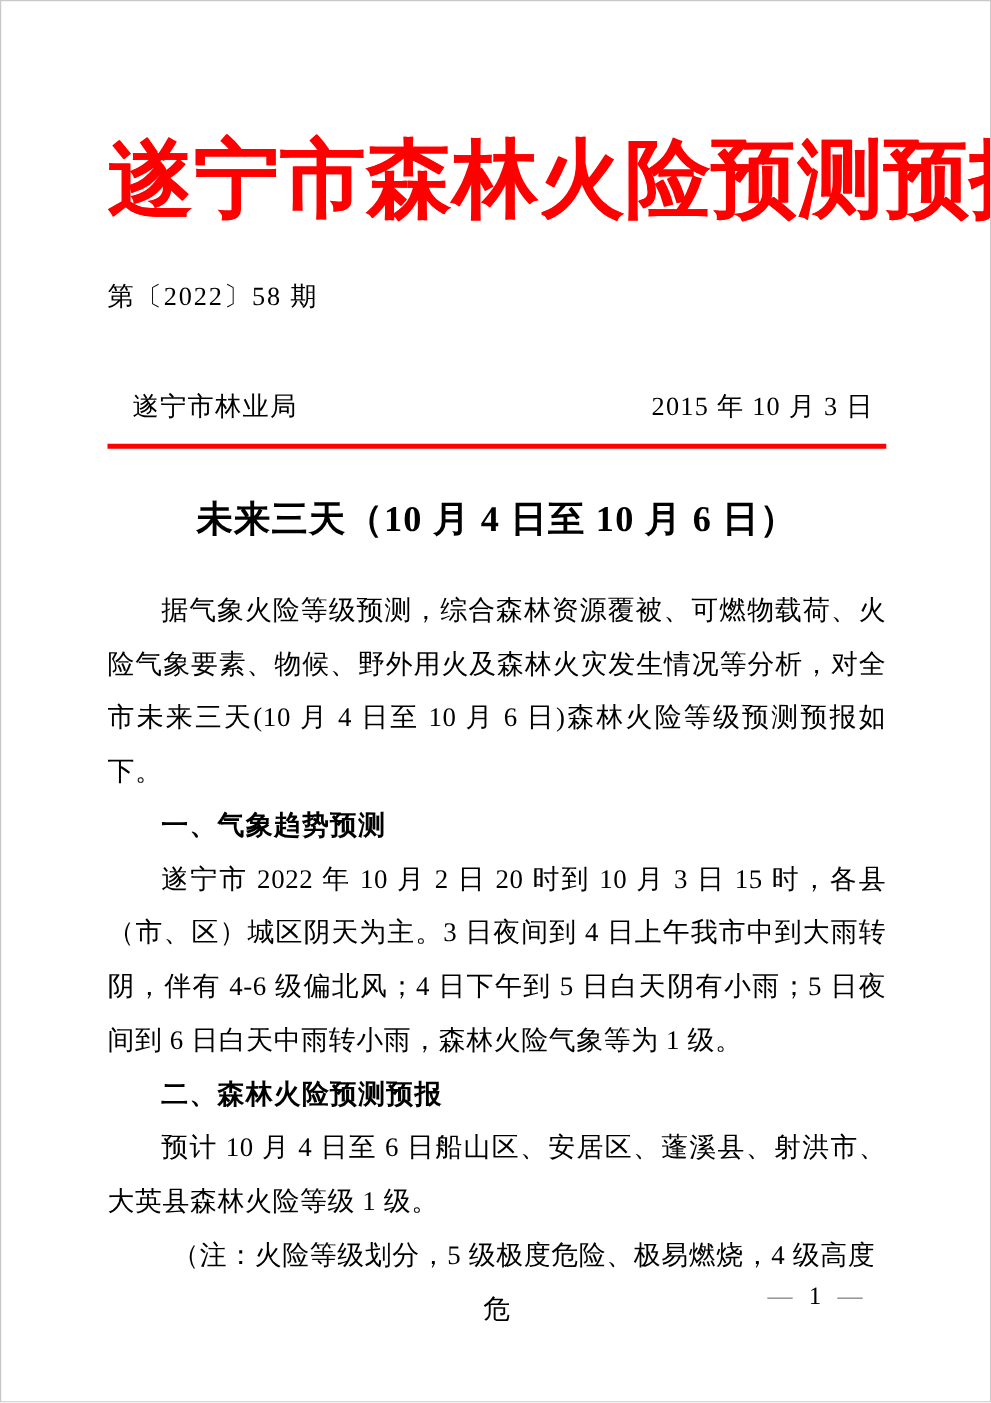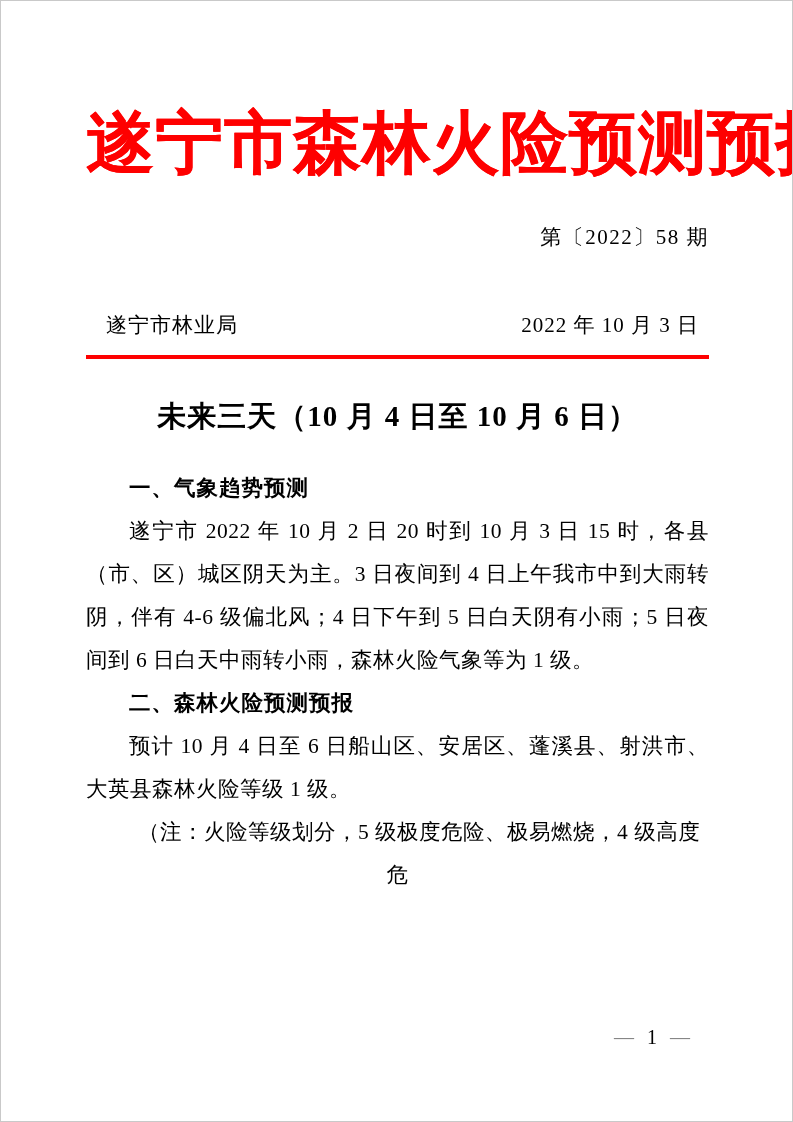--- a/index.html
+++ b/index.html
@@ -29,21 +29,21 @@
     line-height:1.14;
     font-weight:bold;
     color:var(--title-red);
     letter-spacing:1px;
     white-space:nowrap;
     font-family:"Liberation Serif","DejaVu Serif",serif;
     text-shadow:0.5px 0 0 var(--title-red);
   }
   .issue-no{
     margin-top:40px;
-    text-align:right;
+    text-align:left;
     font-size:21px;
     letter-spacing:1.5px;
   }
   .meta-row{
     margin-top:60px;
     display:flex;
     justify-content:space-between;
     align-items:baseline;
     font-size:21px;
     padding:0 10px 0 20px;
@@ -103,30 +103,31 @@
 <body>
 
 <div class="page">
 
   <div class="doc-title">遂宁市森林火险预测预报</div>
 
   <div class="issue-no">第〔2022〕58 期</div>
 
   <div class="meta-row">
     <span>遂宁市林业局</span>
-    <span>2022 年 10 月 3 日</span>
+    <span>2015 年 10 月 3 日</span>
   </div>
 
   <hr class="red-rule">
 
   <div class="subject">
     <div>未来三天（10 月 4 日至 10 月 6 日）</div>
   </div>
 
   <div class="body-text">
+    <p>据气象火险等级预测，综合森林资源覆被、可燃物载荷、火险气象要素、物候、野外用火及森林火灾发生情况等分析，对全市未来三天(10 月 4 日至 10 月 6 日)森林火险等级预测预报如下。</p>
     <p class="section-heading">一、气象趋势预测</p>
     <p>遂宁市 2022 年 10 月 2 日 20 时到 10 月 3 日 15 时，各县（市、区）城区阴天为主。3 日夜间到 4 日上午我市中到大雨转阴，伴有 4-6 级偏北风；4 日下午到 5 日白天阴有小雨；5 日夜间到 6 日白天中雨转小雨，森林火险气象等为 1 级。</p>
     <p class="section-heading">二、森林火险预测预报</p>
     <p>预计 10 月 4 日至 6 日船山区、安居区、蓬溪县、射洪市、大英县森林火险等级 1 级。</p>
     <p class="last-line">（注：火险等级划分，5 级极度危险、极易燃烧，4 级高度危</p>
   </div>
 
   <div class="page-number">
     <span class="dash">—</span>
     <span class="num">1</span>

